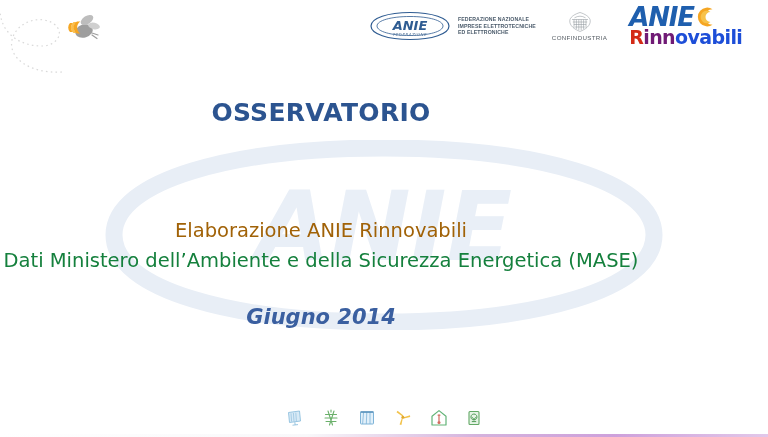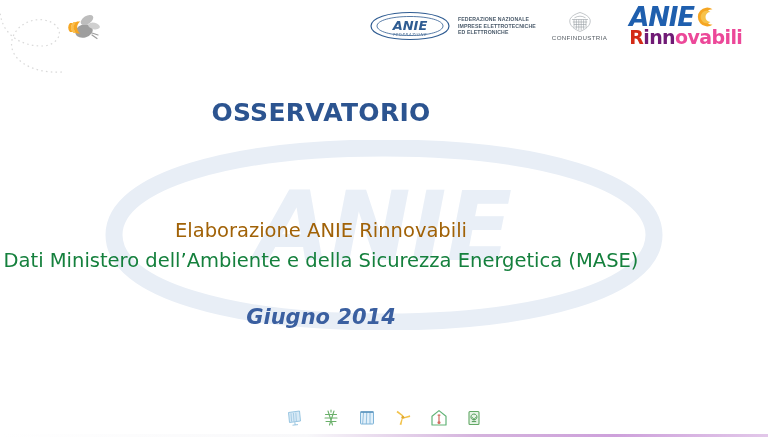--- a/index.html
+++ b/index.html
@@ -121,21 +121,21 @@
   .rinn-bottom {
     font-family: "DejaVu Sans", sans-serif;
     font-weight: bold;
     font-size: 19px;
     letter-spacing: -0.6px;
     line-height: 20px;
     margin-top: -1px;
   }
   .rinn-r { color: #d32a16; }
   .rinn-inn { color: #701a75; }
-  .rinn-ova { color: #ec4899; }
+  .rinn-ova { color: #1d4ed8; }
 
   
   .content {
     position: absolute;
     left: 0;
     top: 0;
     width: 642px;
     height: 437px;
     z-index: 4;
     text-align: center;

